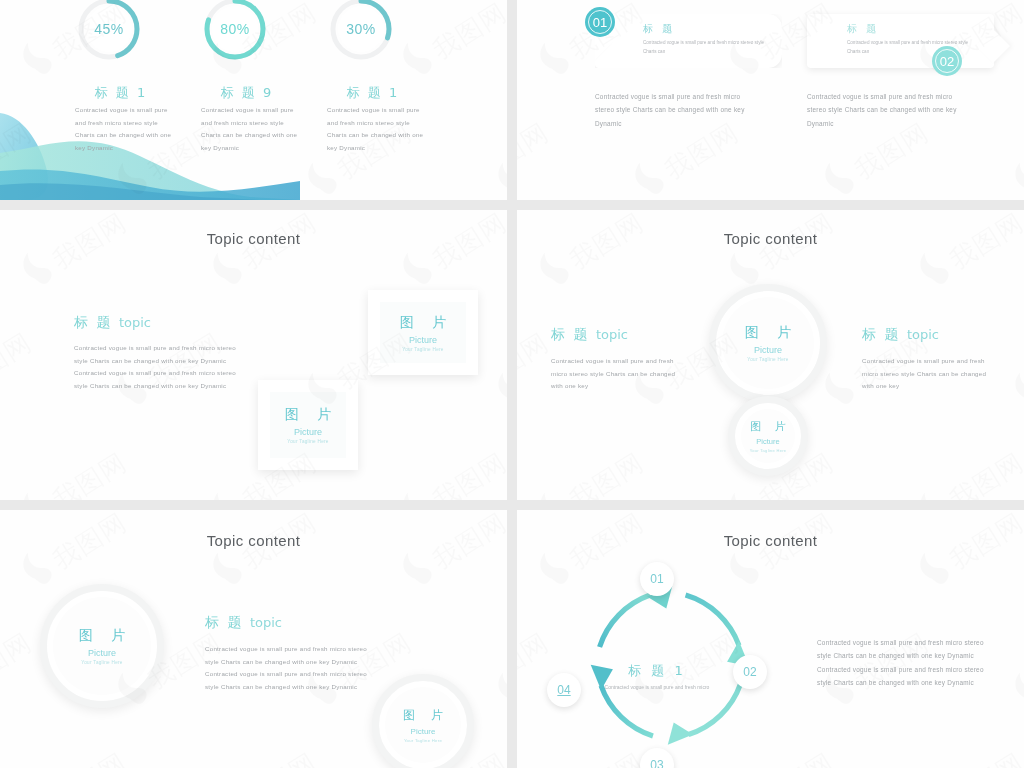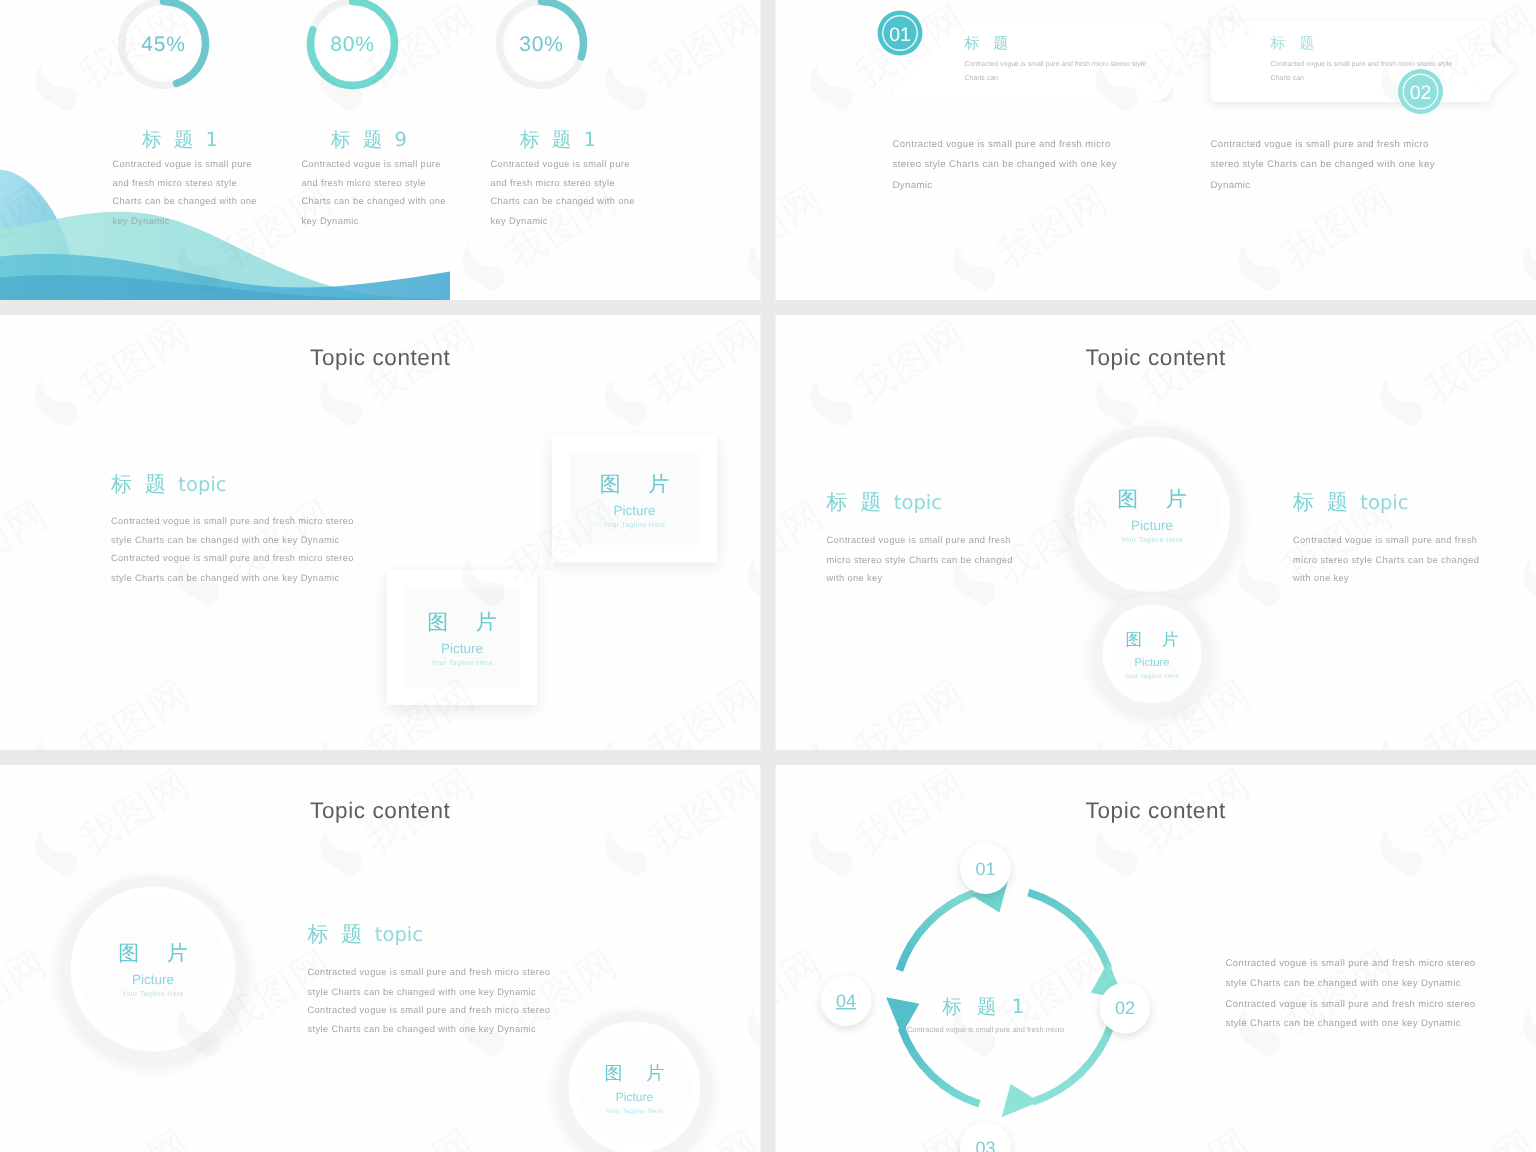--- a/index.html
+++ b/index.html
@@ -149,21 +149,21 @@
   .s6 .node{
     position:absolute;width:34px;height:34px;border-radius:50%;
     background:#fff;box-shadow:0 2px 6px rgba(0,0,0,.12);
     display:flex;align-items:center;justify-content:center;
     font-size:12px;color:#7ccdd4;z-index:6;
     font-family:"Liberation Sans",sans-serif;
   }
   .s6 .n1{left:123px;top:52px;}
   .s6 .n2{left:216px;top:145px;}
   .s6 .n3{left:123px;top:238px;}
-  .s6 .n4{left:30px;top:140px;text-decoration:underline;}
+  .s6 .n4{left:30px;top:163px;text-decoration:underline;}
   .s6 .center{position:absolute;left:85px;top:152px;width:110px;text-align:center;z-index:6;}
   .s6 .center .t{font-size:13px;color:#7ed2d4;letter-spacing:3px;font-family:"DejaVu Sans",sans-serif;}
   .s6 .center .s{font-size:5px;color:#b0b4b8;line-height:2;margin-top:2px;}
   .s6 .rtxt{position:absolute;left:300px;top:126px;width:180px;z-index:3;}
   .s6 .rtxt .body-txt{font-size:6.4px;line-height:2.1;}
 </style>
 </head>
 <body>
 
 <div class="grid">

